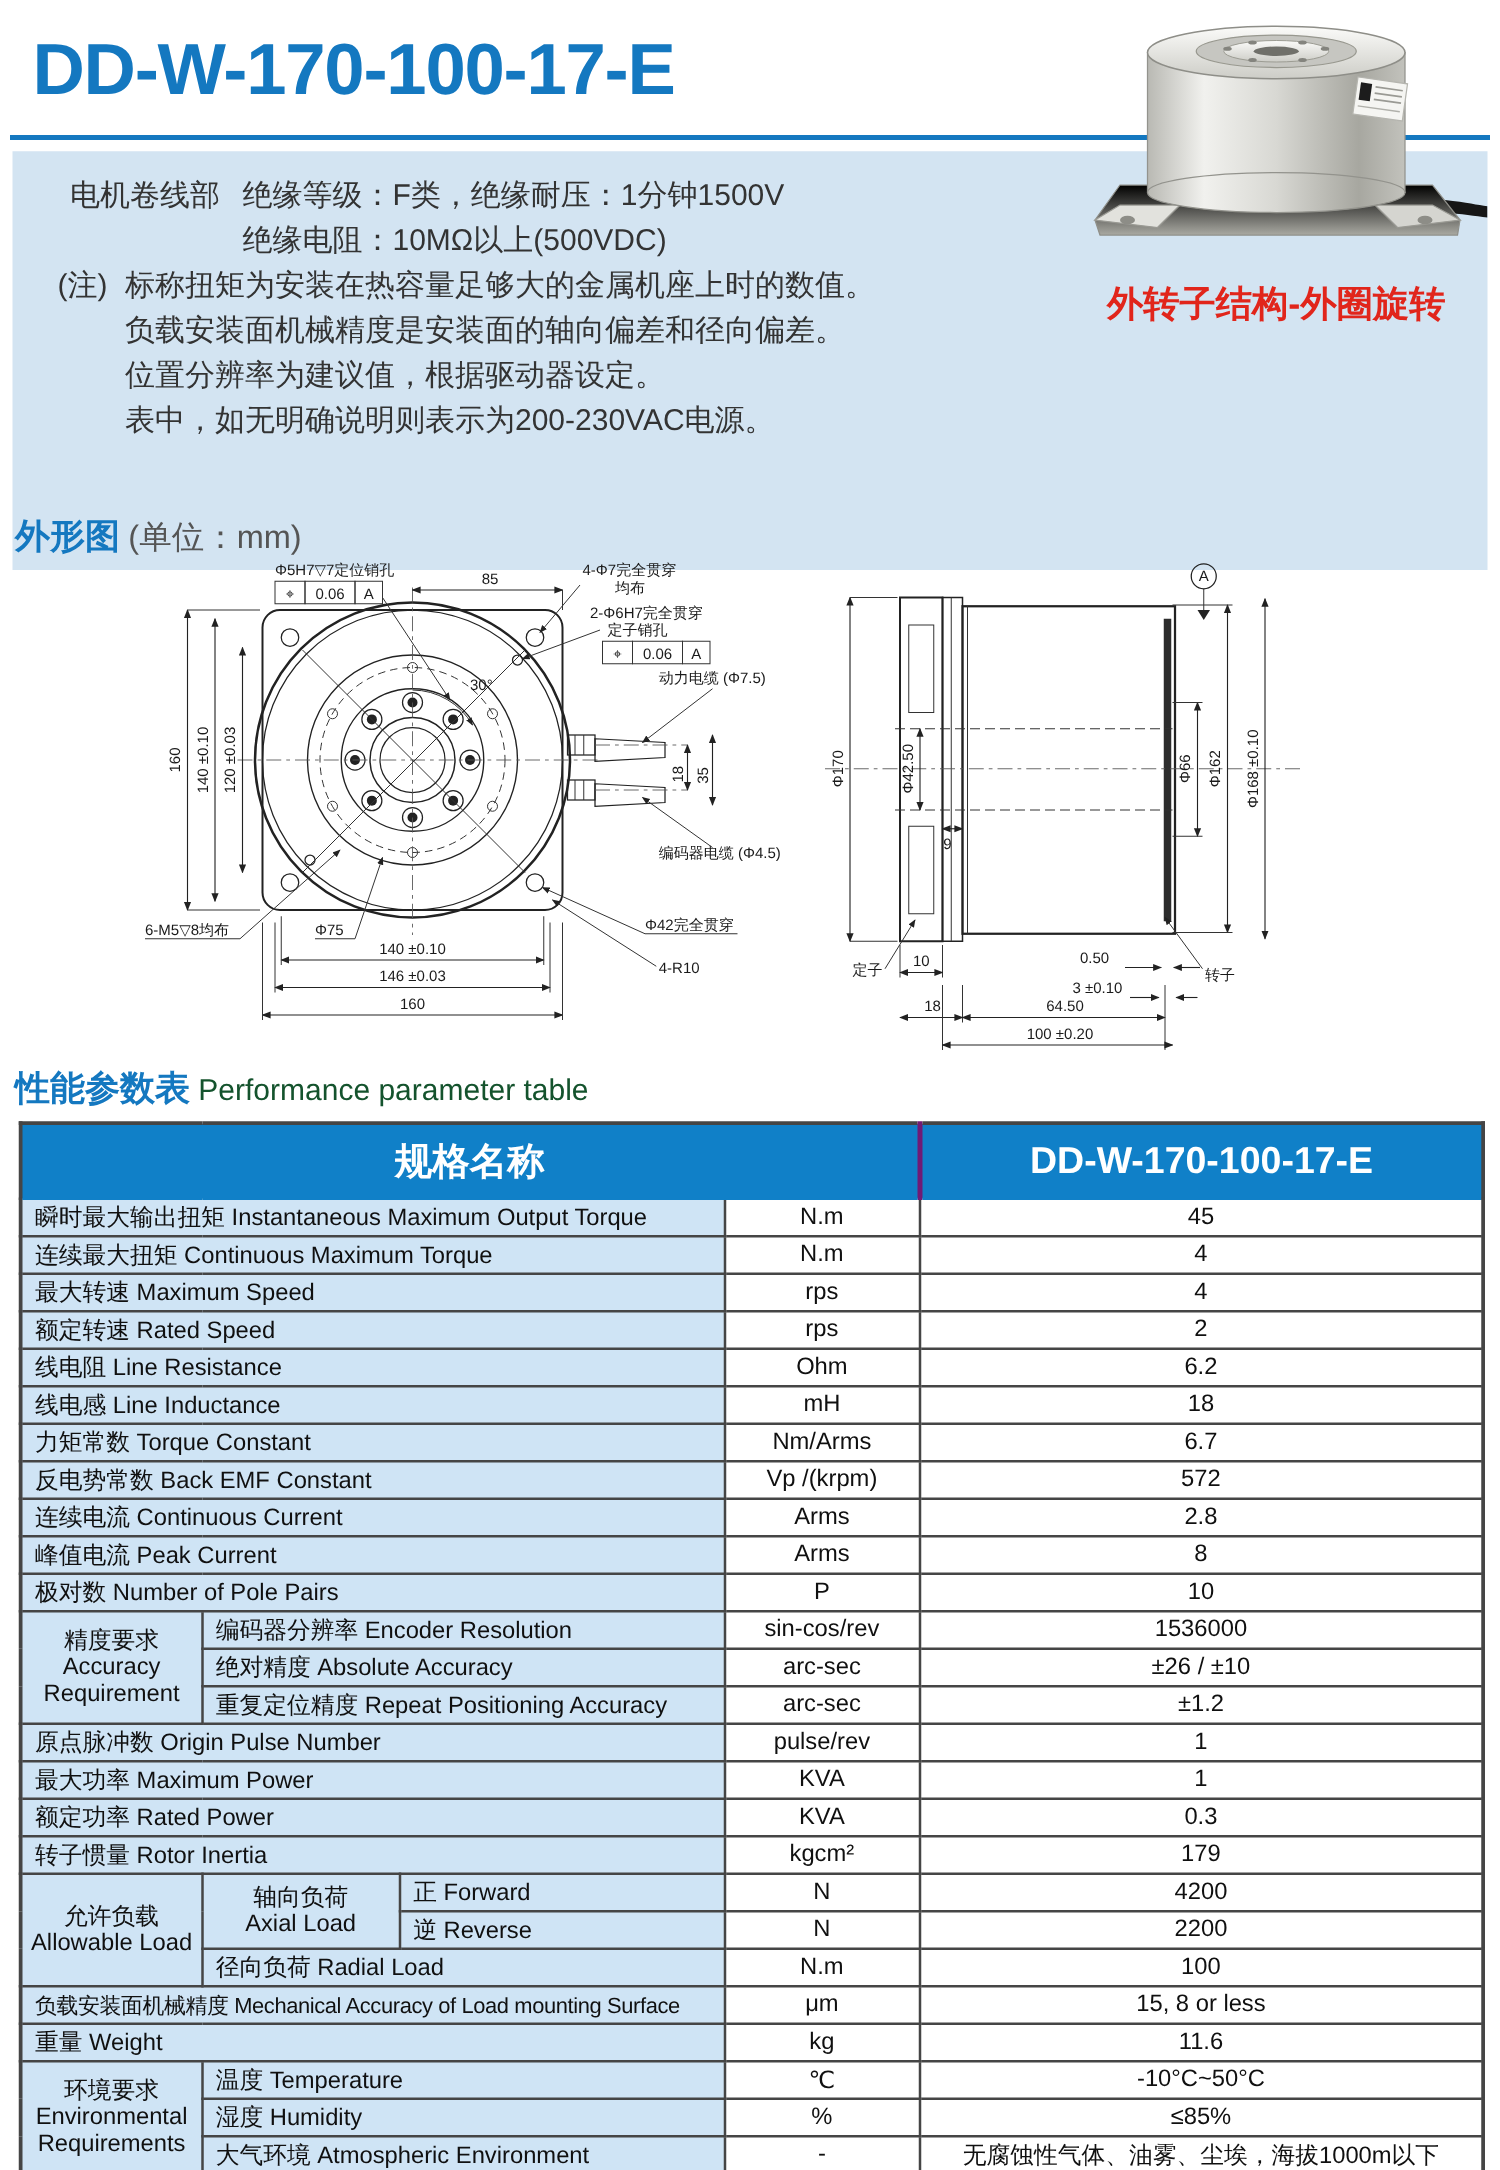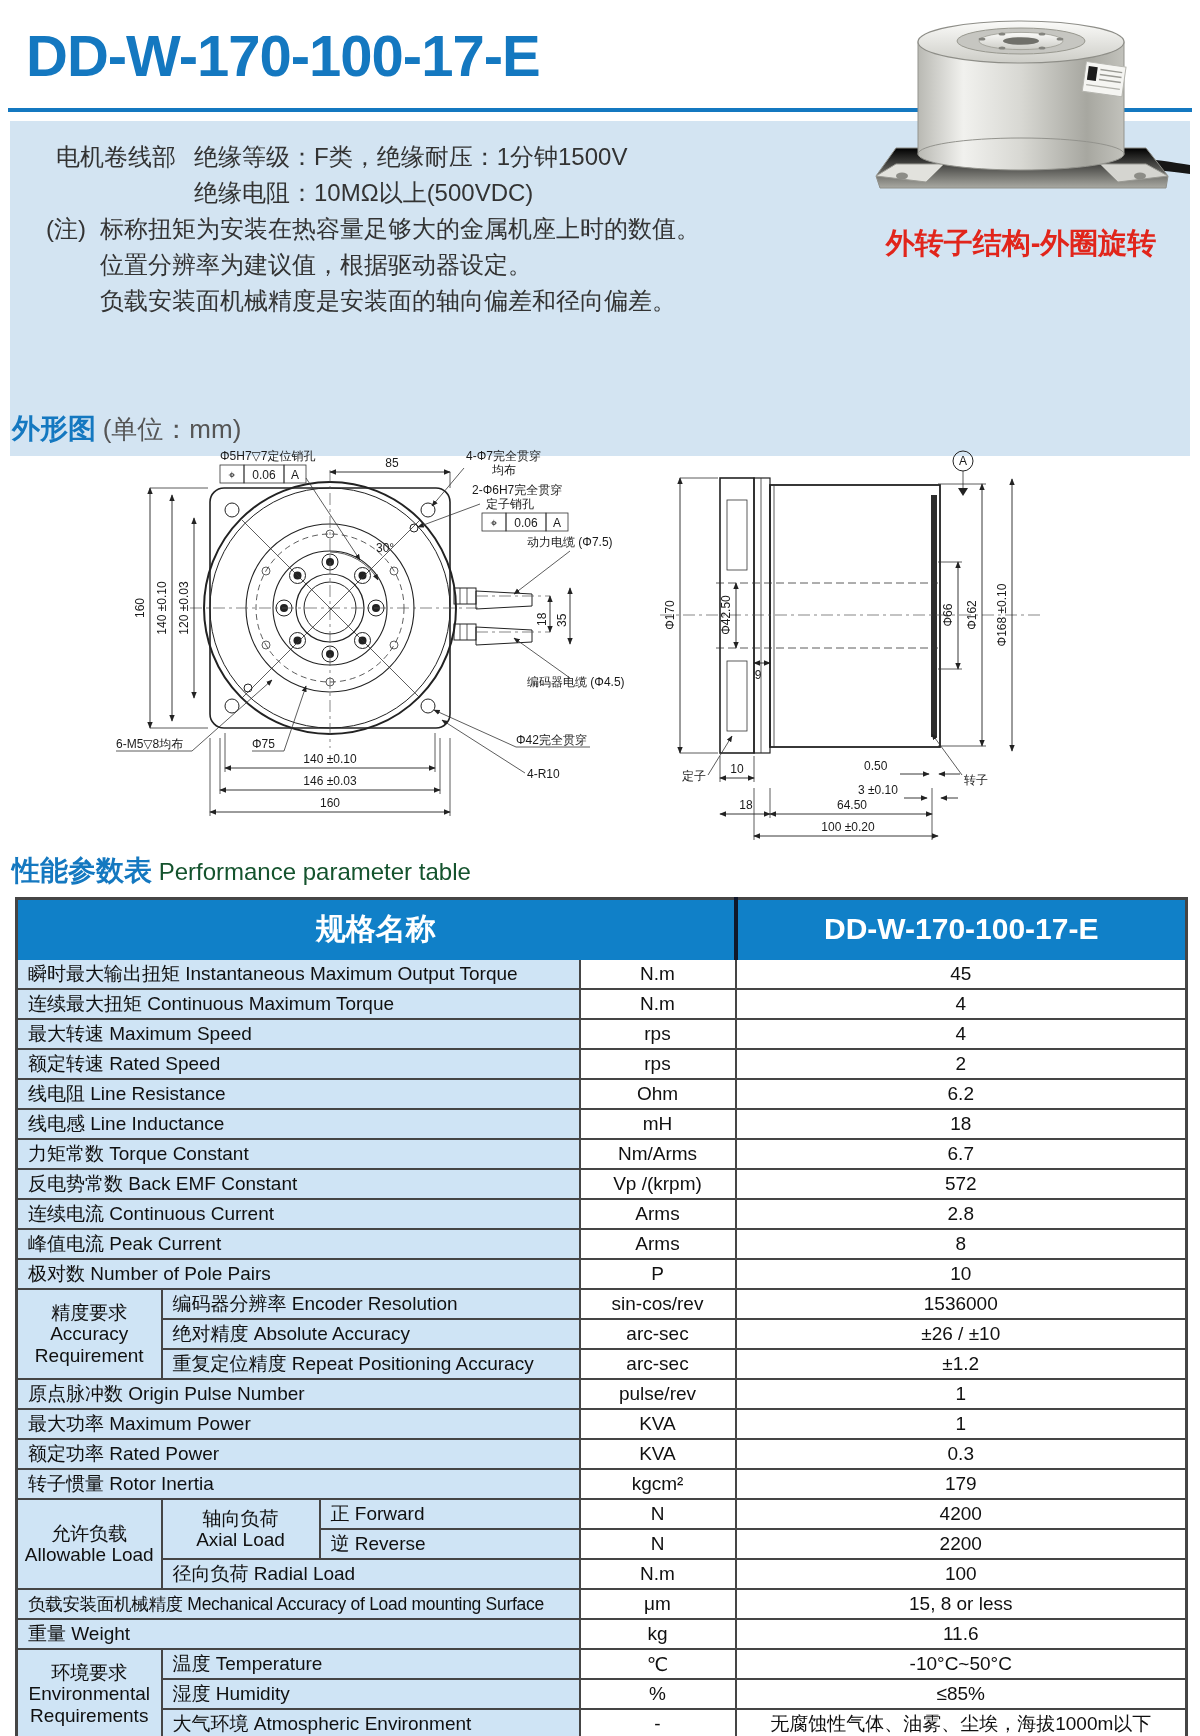--- a/index.html
+++ b/index.html
@@ -35,42 +35,43 @@
   .ln{stroke:#222;fill:none;}
   .thin{stroke:#333;stroke-width:0.8;fill:none;}
   .cl{stroke:#555;stroke-width:0.7;fill:none;stroke-dasharray:12 4 3 4;}
   .dim{stroke:#222;stroke-width:0.9;fill:none;}
 
   table.ptable{position:absolute;left:15px;top:897px;width:1170px;border-collapse:collapse;
                table-layout:fixed;font-size:19px;color:#101010;}
   .ptable td,.ptable th{border:2px solid #454545;}
   .ptable th{height:56px;background:#1080c8;color:#fff;font-size:30px;font-weight:bold;
              border:2px solid #1080c8;}
-  .ptable th.hl{border-right:4px solid #0f172a;}
+  .ptable th.hl{border-right:4px solid #701a75;}
   .ptable td{height:28px;padding:0 4px;text-align:center;background:#fff;}
   .ptable td.lbl{text-align:left;padding-left:10px;background:#cfe4f5;}
   .ptable td.grp{background:#cfe4f5;text-align:center;line-height:1.12;padding:0 2px;}
   .ptable td.sm{font-size:17.5px;letter-spacing:-0.3px;}
   .ptable{border:3px solid #454545;}
 </style>
 </head>
 <body>
 
 <div class="page">
 
   <h1 class="title">DD-W-170-100-17-E</h1>
   <div class="rule"></div>
 
   <div class="infobox">
     <div class="ilines">
       <div class="iline"><span class="pre1">电机卷线部</span><span>绝缘等级：F类，绝缘耐压：1分钟1500V</span></div>
       <div class="iline ind1">绝缘电阻：10MΩ以上(500VDC)</div>
       <div class="iline"><span class="pre2">(注)</span><span>标称扭矩为安装在热容量足够大的金属机座上时的数值。</span></div>
+      <div class="iline ind2">负载安装面机械精度是安装面的轴向偏差和径向偏差。</div>
       <div class="iline ind2">位置分辨率为建议值，根据驱动器设定。</div>
-      <div class="iline ind2">负载安装面机械精度是安装面的轴向偏差和径向偏差。</div>
+      <div class="iline ind2">表中，如无明确说明则表示为200-230VAC电源。</div>
     </div>
   </div>
 
   <svg class="photo" viewBox="0 0 334 200">
     <defs>
       <linearGradient id="gBody" x1="0" y1="0" x2="1" y2="0">
         <stop offset="0" stop-color="#b9b9b3"></stop>
           <stop offset="0.22" stop-color="#f1f1ee"></stop>
         <stop offset="0.5" stop-color="#d8d8d3"></stop>
           <stop offset="0.82" stop-color="#a7a7a0"></stop>

